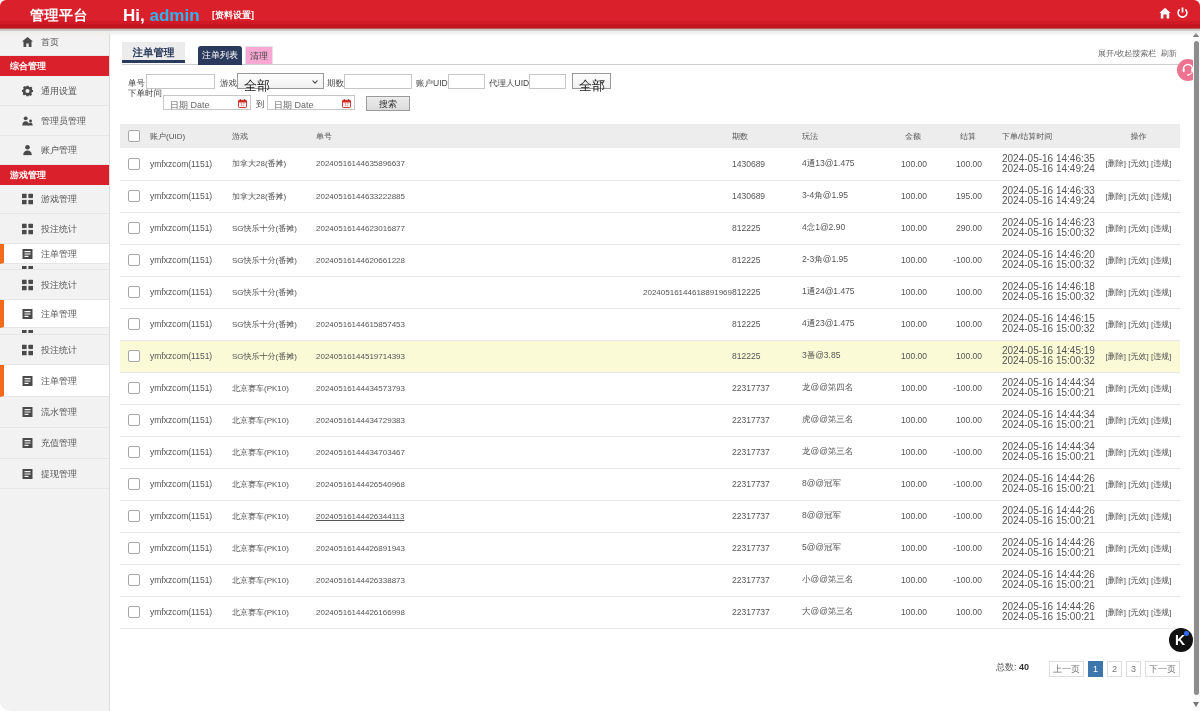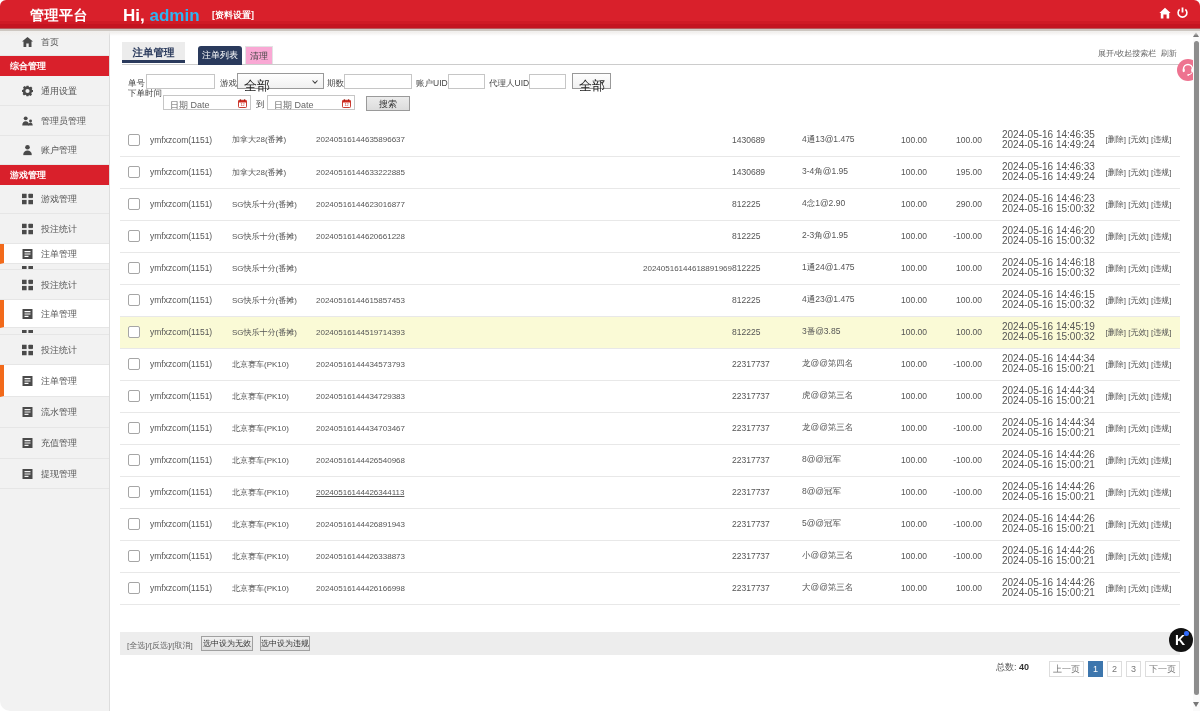--- a/index.html
+++ b/index.html
@@ -297,20 +297,32 @@
         <col style="width:84px">
         <col style="width:416px">
         <col style="width:70px">
         <col style="width:75px">
         <col style="width:50px">
         <col style="width:55px">
         <col style="width:115px">
         <col style="width:83px">
       </colgroup>
   <tbody>
+        <tr>
+          <th style="padding-left:8px;"><span class="cb"></span></th>
+          <th>账户(UID)</th>
+          <th>游戏</th>
+          <th>单号</th>
+          <th>期数</th>
+          <th>玩法</th>
+          <th class="num">金额</th>
+          <th class="num">结算</th>
+          <th style="padding-left:20px;">下单/结算时间</th>
+          <th style="text-align:center;">操作</th>
+        </tr>
   <tr>
           <td style="padding-left:8px;"><span class="cb"></span></td>
           <td>ymfxzcom(1151)</td>
           <td style="font-size:8px;">加拿大28(番摊)</td>
           <td style="font-size:8px;">20240516144635896637</td>
           <td>1430689</td>
           <td>4通13@1.475</td>
           <td class="num">100.00</td>
           <td class="num">100.00</td>
           <td class="dt">2024-05-16 14:46:35<br>2024-05-16 14:49:24</td>
@@ -480,25 +492,20 @@
           <td>22317737</td>
           <td>大@@第三名</td>
           <td class="num">100.00</td>
           <td class="num">100.00</td>
           <td class="dt">2024-05-16 14:44:26<br>2024-05-16 15:00:21</td>
           <td class="ops">[删除] [无效] [违规]</td>
         </tr>
   </tbody>
     </table>
 
-  <div id="fstrip">
-    <span class="lks">[全选]/[反选]/[取消]</span>
-    <span class="btn" style="left:81px; width:52px;">选中设为无效</span>
-    <span class="btn" style="left:140px; width:50px;">选中设为违规</span>
-  </div>
 
   <div id="pager">
     <span class="cnt">总数: <b style="color:#333">40</b></span><a>上一页</a><a class="pg on">1</a><a class="pg">2</a><a class="pg">3</a><a>下一页</a>
   </div>
 
   <div id="sbar">
     <span class="ar" style="top:4px; border-bottom:5px solid #777;"></span>
     <span class="thumb"></span>
     <span class="ar" style="top:674px; border-top:5px solid #777;"></span>
   </div>

